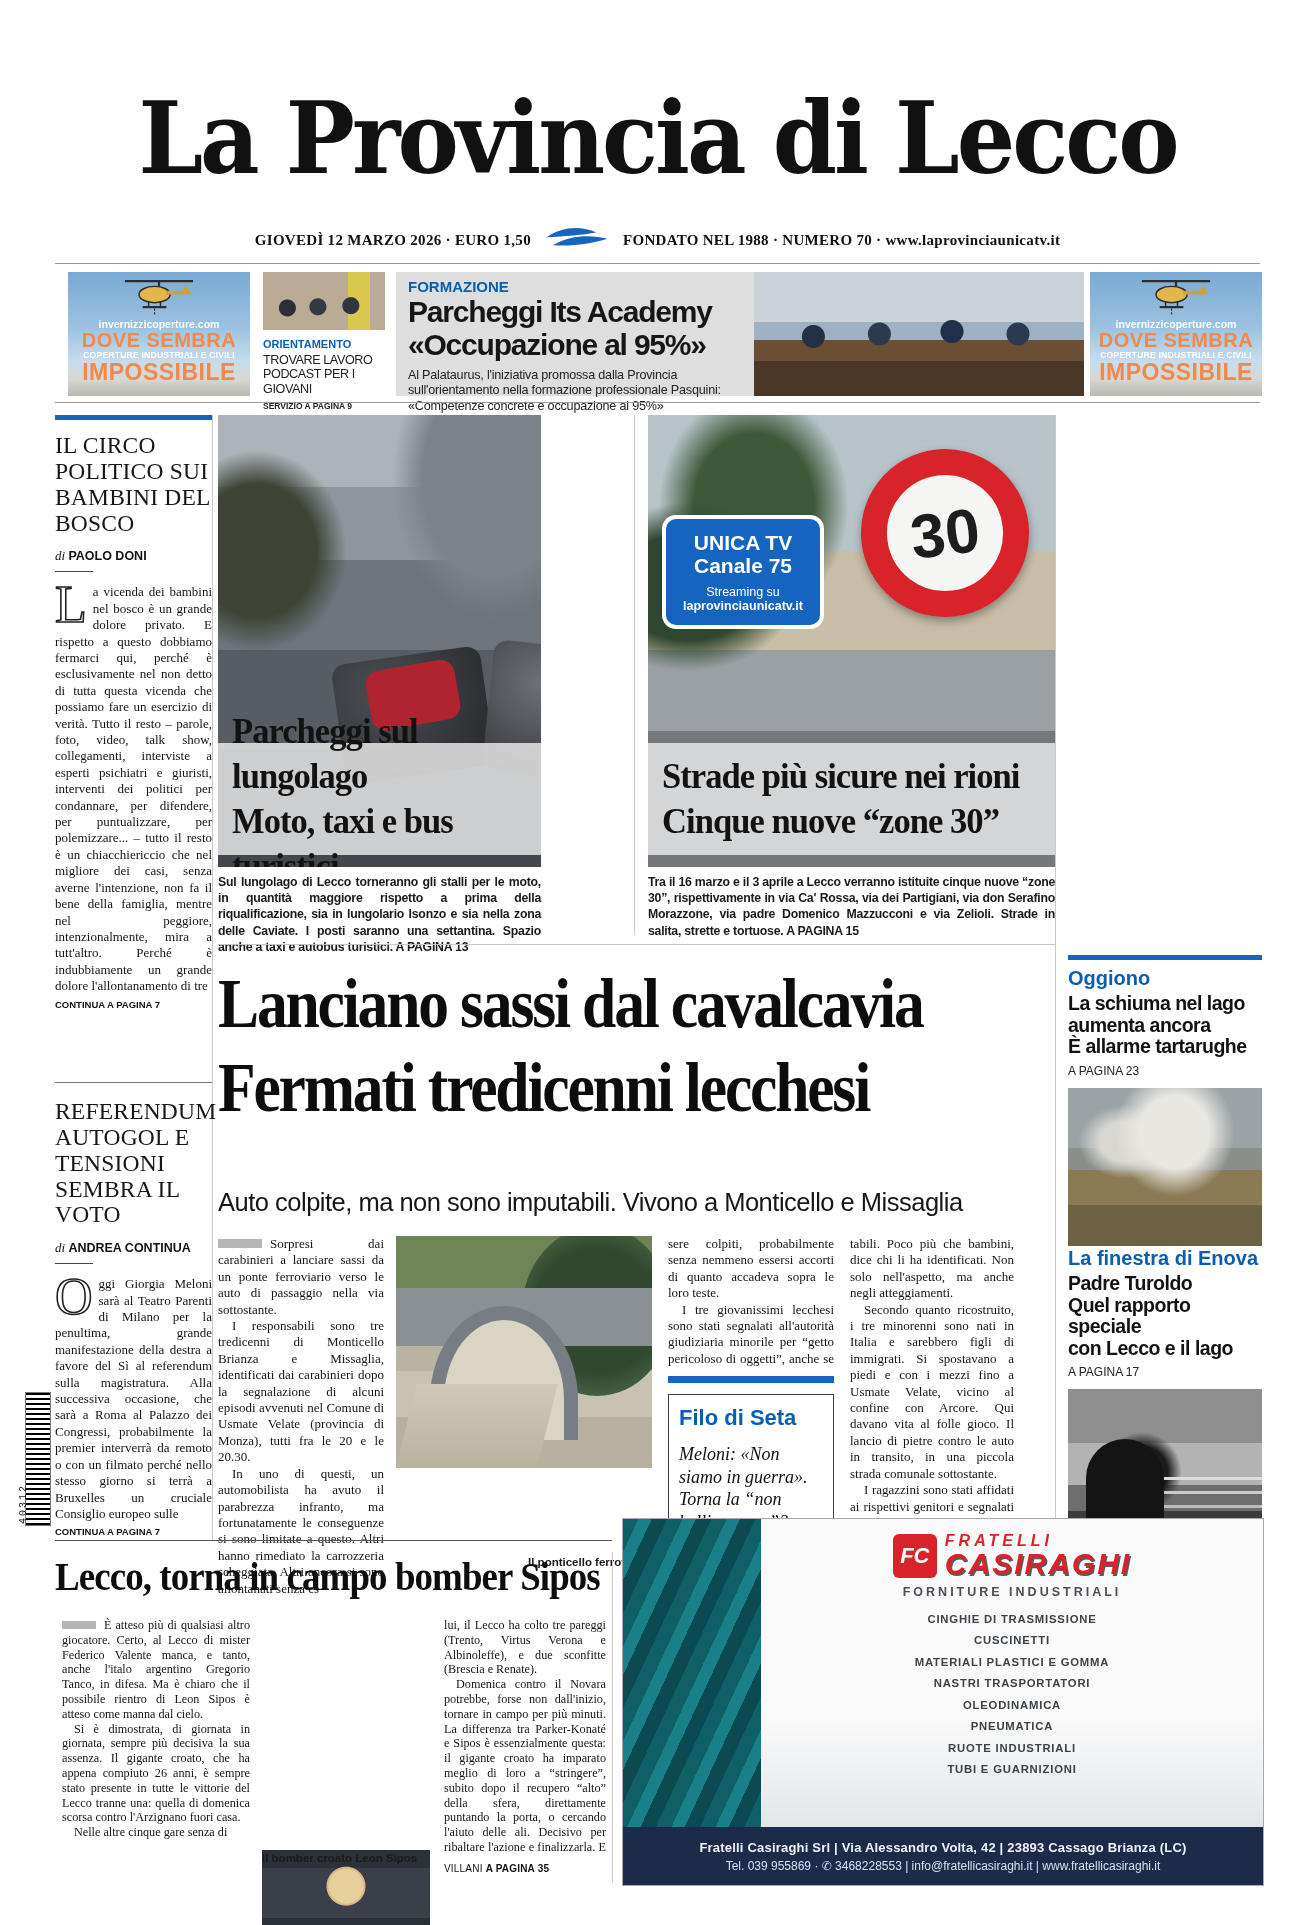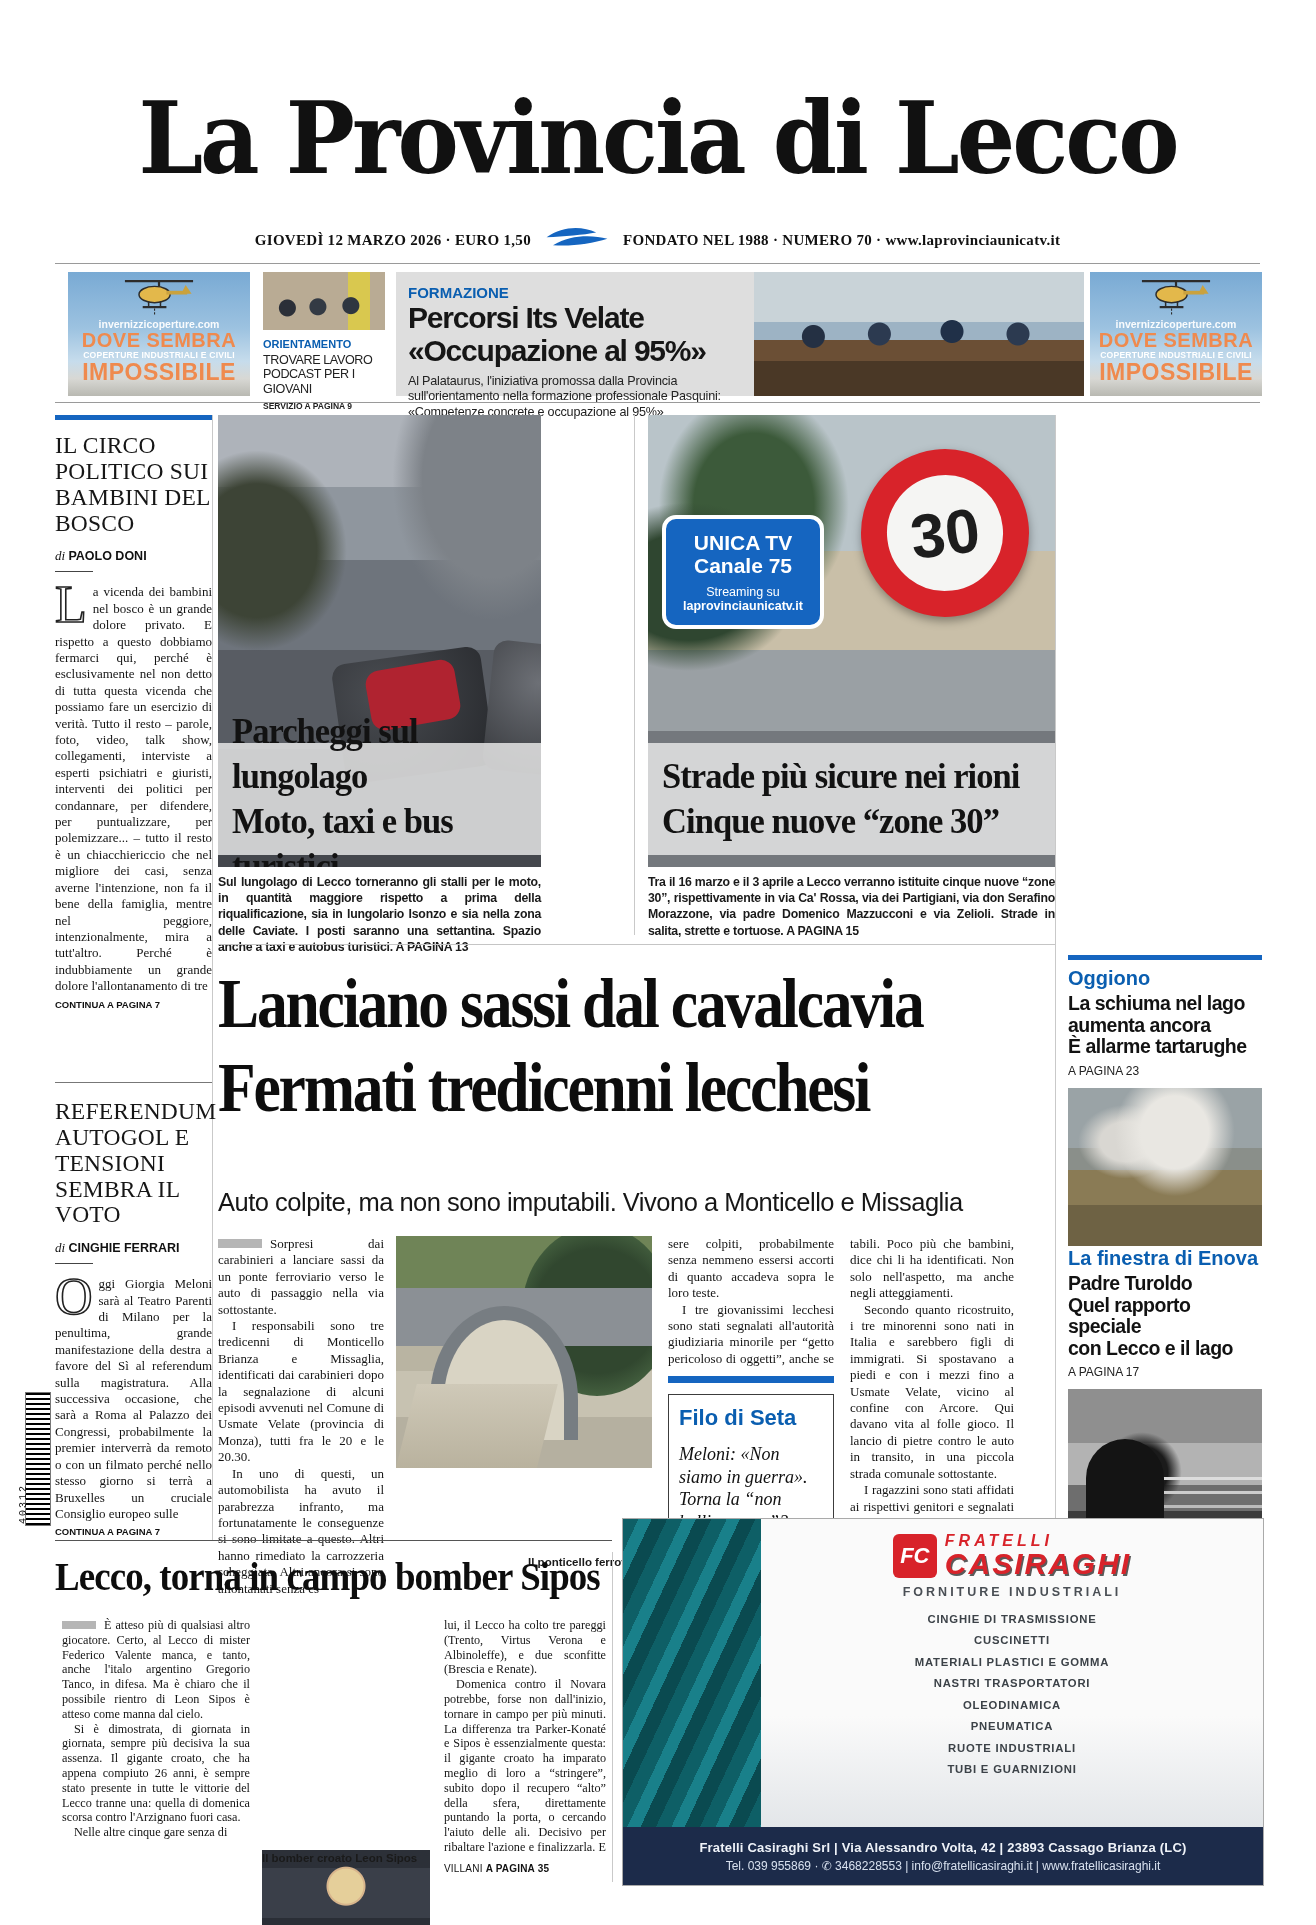--- a/index.html
+++ b/index.html
@@ -208,23 +208,23 @@
     <div class="orient-photo"></div>
     <div class="orient-kicker">ORIENTAMENTO</div>
     <div class="orient-title">
       <div>TROVARE LAVORO</div>
       <div>PODCAST PER I GIOVANI</div>
     </div>
     <div class="orient-page">SERVIZIO A PAGINA 9</div>
   </div>
 
   <div class="abs formaz" style="left:396px;top:272px;width:688px;height:124px;">
-    <div class="abs sans" style="left:12px;top:12px;width:330px;">
+    <div class="abs sans" style="left:12px;top:6px;width:330px;">
       <div class="formaz-kicker">FORMAZIONE</div>
-      <div class="formaz-title">Percorsi Its Velate</div>
+      <div class="formaz-title">Parcheggi Its Academy</div>
       <div class="formaz-title">«Occupazione al 95%»</div>
       <div class="formaz-body">Al Palataurus, l'iniziativa promossa dalla Provincia sull'orientamento nella formazione professionale Pasquini: «Competenze concrete e occupazione al 95%»</div>
       <div class="formaz-byline">
         <span>M.COLOMBO</span>
         <b>A PAGINA 9</b>
       </div>
     </div>
     <div class="abs formaz-photo" style="right:0;top:0;width:330px;height:124px;"></div>
   </div>
 
@@ -264,21 +264,21 @@
       <span class="dropcap">L</span><span>a vicenda dei bambini nel bosco è un grande dolore privato. E rispetto a questo dobbiamo fermarci qui, perché è esclusivamente nel non detto di tutta questa vicenda che possiamo fare un esercizio di verità. Tutto il resto – parole, foto, video, talk show, collegamenti, interviste a esperti psichiatri e giuristi, interventi dei politici per condannare, per difendere, per puntualizzare, per polemizzare... – tutto il resto è un chiacchiericcio che nel migliore dei casi, senza averne l'intenzione, non fa il bene della famiglia, mentre nel peggiore, intenzionalmente, mira a tutt'altro. Perché è indubbiamente un grande dolore l'allontanamento di tre</span>
     </div>
     <div class="continua">CONTINUA A PAGINA 7</div>
   </div>
 
   <div class="abs" style="left:55px;top:1082px;width:157px;">
     <div class="hrule" style="height:1px;background:#777;"></div>
     <div class="lefttitle serif" style="margin-top:16px;">REFERENDUM AUTOGOL E TENSIONI SEMBRA IL VOTO</div>
     <div class="byline">
       <span class="di">di</span>
-      <b>CINGHIE FERRARI</b>
+      <b>ANDREA CONTINUA</b>
       <div class="bysep"></div>
     </div>
     <div class="colbody">
       <span class="dropcap">O</span><span>ggi Giorgia Meloni sarà al Teatro Parenti di Milano per la penultima, grande manifestazione della destra a favore del Sì al referendum sulla magistratura. Alla successiva occasione, che sarà a Roma al Palazzo dei Congressi, probabilmente la premier interverrà da remoto o con un filmato perché nello stesso giorno si terrà a Bruxelles un cruciale Consiglio europeo sulle</span>
     </div>
     <div class="continua">CONTINUA A PAGINA 7</div>
   </div>
 
   <div class="abs" style="left:218px;top:415px;width:323px;">
     <div class="card-photo photo1" style="height:452px;">

